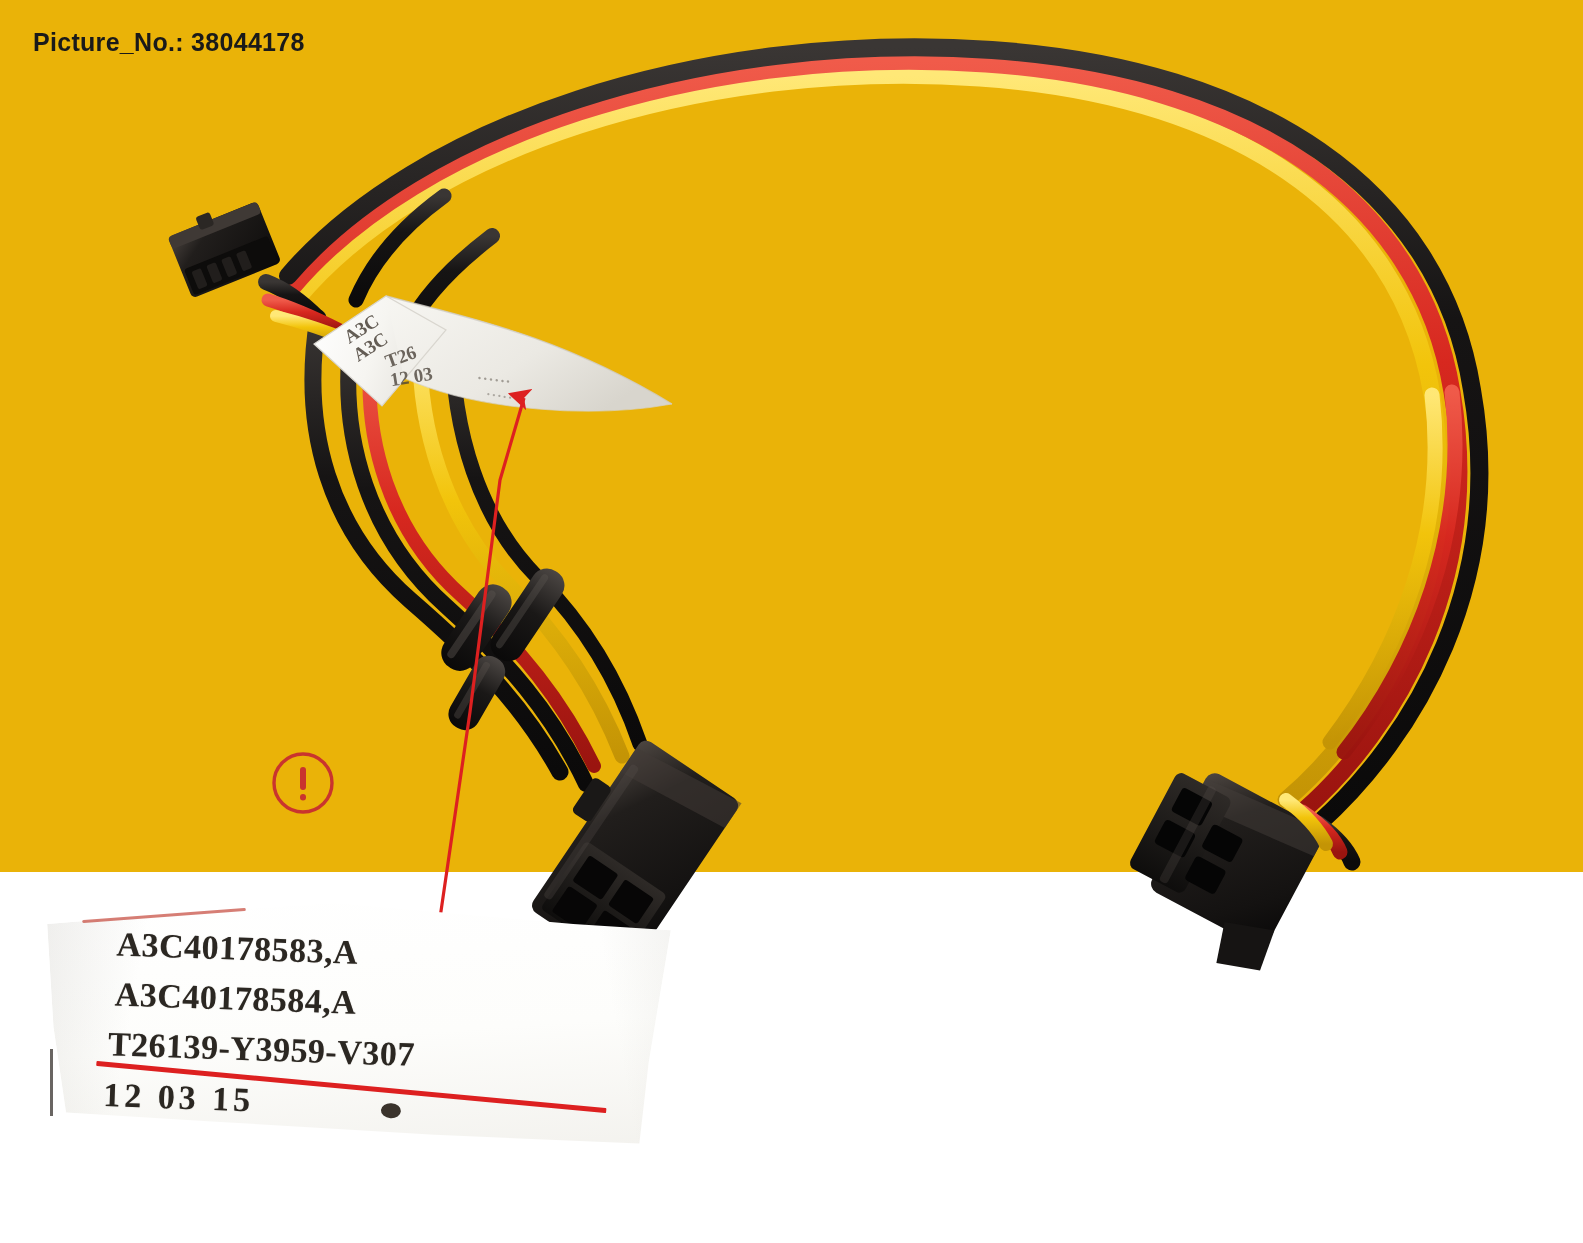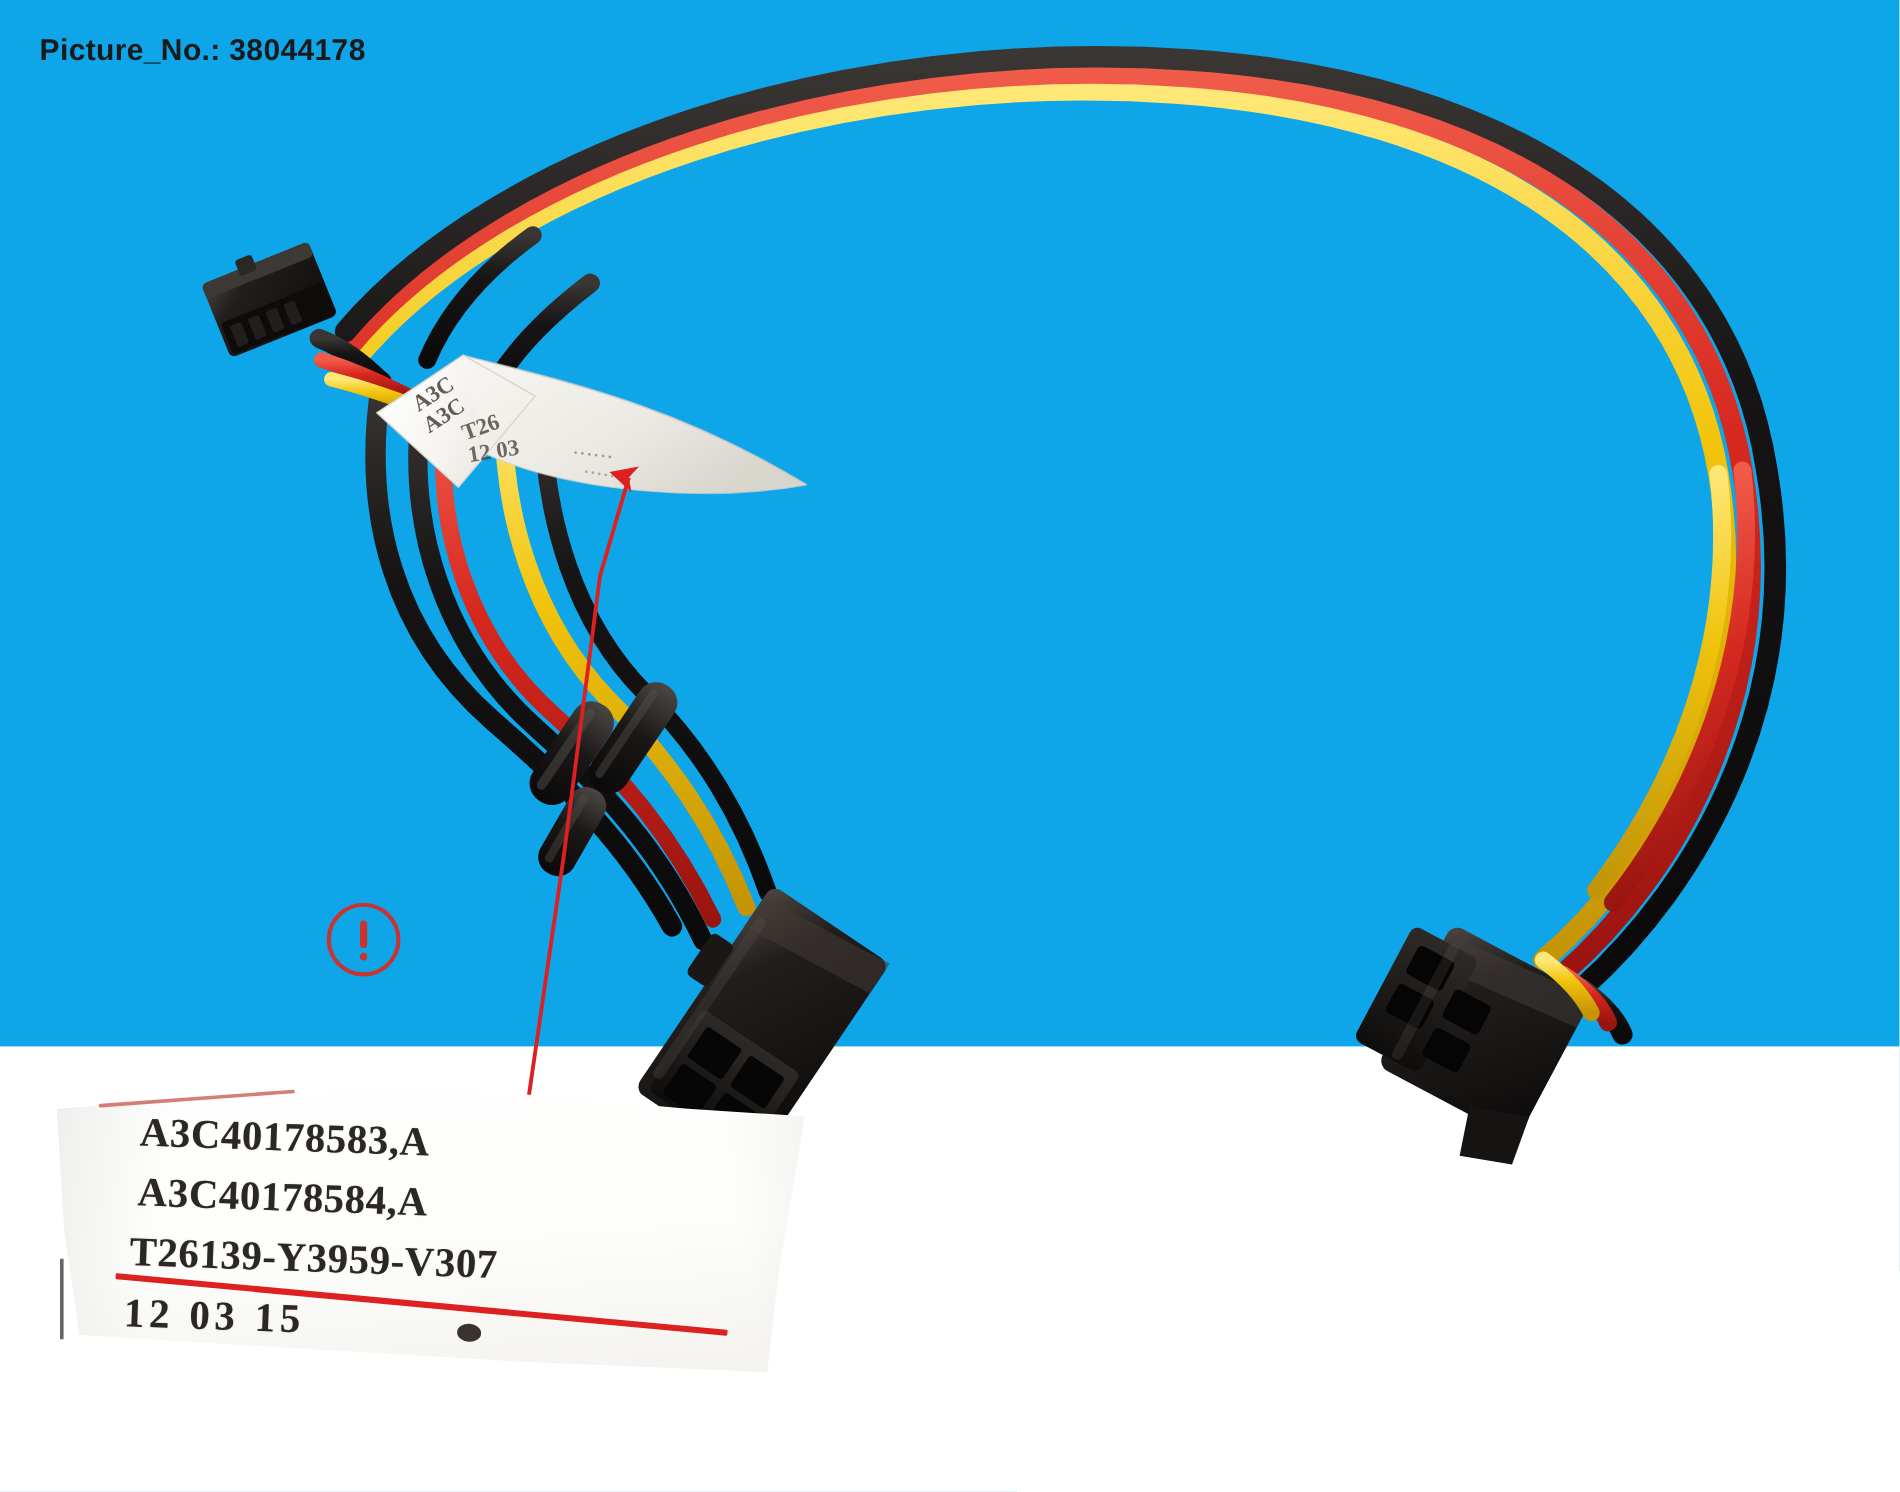--- a/index.html
+++ b/index.html
@@ -14,21 +14,21 @@
     height: 1243px;
     position: relative;
     overflow: hidden;
   }
 
   #stage {
     position: absolute;
     top: 0; left: 0;
     width: 1583px;
     height: 872px;
-    background: #0ea5e9;
+    background: #eab308;
   }
 
   
   .caption {
     position: absolute;
     left: 33px;
     top: 28px;
     font-family: "Liberation Sans", sans-serif;
     font-size: 25px;
     font-weight: bold;

